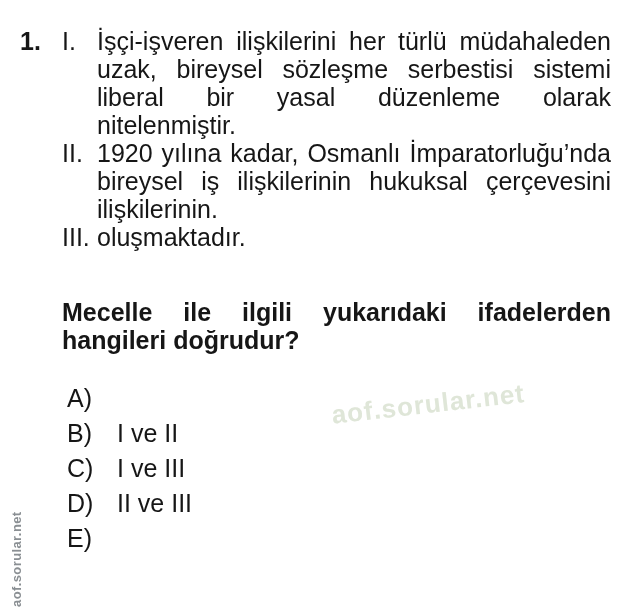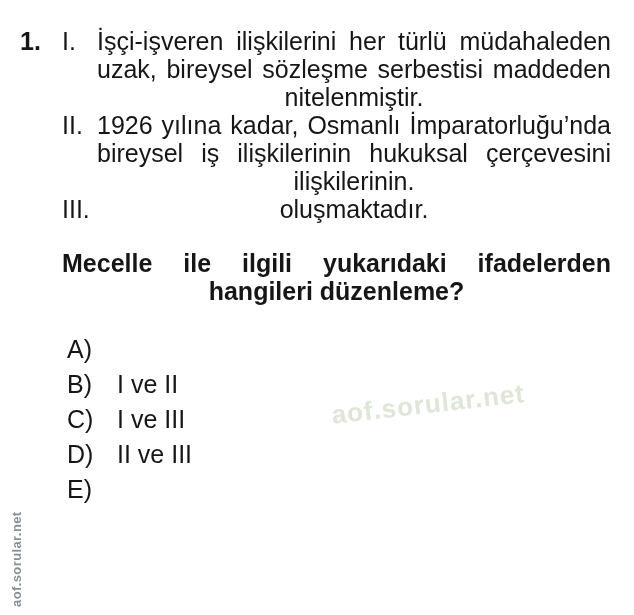--- a/index.html
+++ b/index.html
@@ -16,23 +16,23 @@
   .qrow { display: flex; }
   .qnum {
     width: 42px; flex: none;
     font-weight: bold; font-size: 25px; line-height: 28px;
   }
   .qbody { width: 549px; }
   .item { display: flex; font-size: 25px; line-height: 28px; }
   .marker { width: 35px; flex: none; }
   .itext { width: 514px; }
   .jl { text-align: justify; text-align-last: justify; }
-  .ll { text-align: center; }
+  .ll { text-align: left; }
   .stem {
-    margin-top: 26px; width: 549px;
+    margin-top: 47px; width: 549px;
     font-weight: bold; font-size: 25px; line-height: 28px;
   }
   .options { margin-top: 30px; margin-left: 5px; font-size: 25px; line-height: 28px; }
   .option { display: flex; margin-bottom: 7px; }
   .olet { width: 50px; flex: none; }
   .dwm {
     position: absolute; left: 330px; top: 400px;
     font-size: 26px; font-weight: bold; letter-spacing: 1px;
     transform: rotate(-6.5deg); transform-origin: left top;
     white-space: nowrap; pointer-events: none;
@@ -56,46 +56,47 @@
     <div class="qrow">
       <div class="qnum">1.</div>
       <div class="qbody">
 
         <div class="items">
 
           <div class="item">
             <div class="marker">I.</div>
             <div class="itext">
               <div class="jl">İşçi-işveren ilişkilerini her türlü müdahaleden</div>
-              <div class="jl">uzak, bireysel sözleşme serbestisi maddeden</div>
+              <div class="jl">uzak, bireysel sözleşme serbestisi sistemi</div>
+              <div class="jl">liberal bir yasal düzenleme olarak</div>
               <div class="ll">nitelenmiştir.</div>
             </div>
           </div>
 
           <div class="item">
             <div class="marker">II.</div>
             <div class="itext">
-              <div class="jl">1926 yılına kadar, Osmanlı İmparatorluğu’nda</div>
+              <div class="jl">1920 yılına kadar, Osmanlı İmparatorluğu’nda</div>
               <div class="jl">bireysel iş ilişkilerinin hukuksal çerçevesini</div>
               <div class="ll">ilişkilerinin.</div>
             </div>
           </div>
 
           <div class="item">
             <div class="marker">III.</div>
             <div class="itext">
               <div class="ll">oluşmaktadır.</div>
             </div>
           </div>
 
         </div>
 
         <div class="stem">
           <div class="jl">Mecelle ile ilgili yukarıdaki ifadelerden</div>
-          <div class="ll">hangileri düzenleme?</div>
+          <div class="ll">hangileri doğrudur?</div>
         </div>
 
         <div class="options">
           <div class="option">
             <span class="olet">A)</span>
           </div>
           <div class="option">
             <span class="olet">B)</span>
             <span class="otext">I ve II</span>
           </div>

